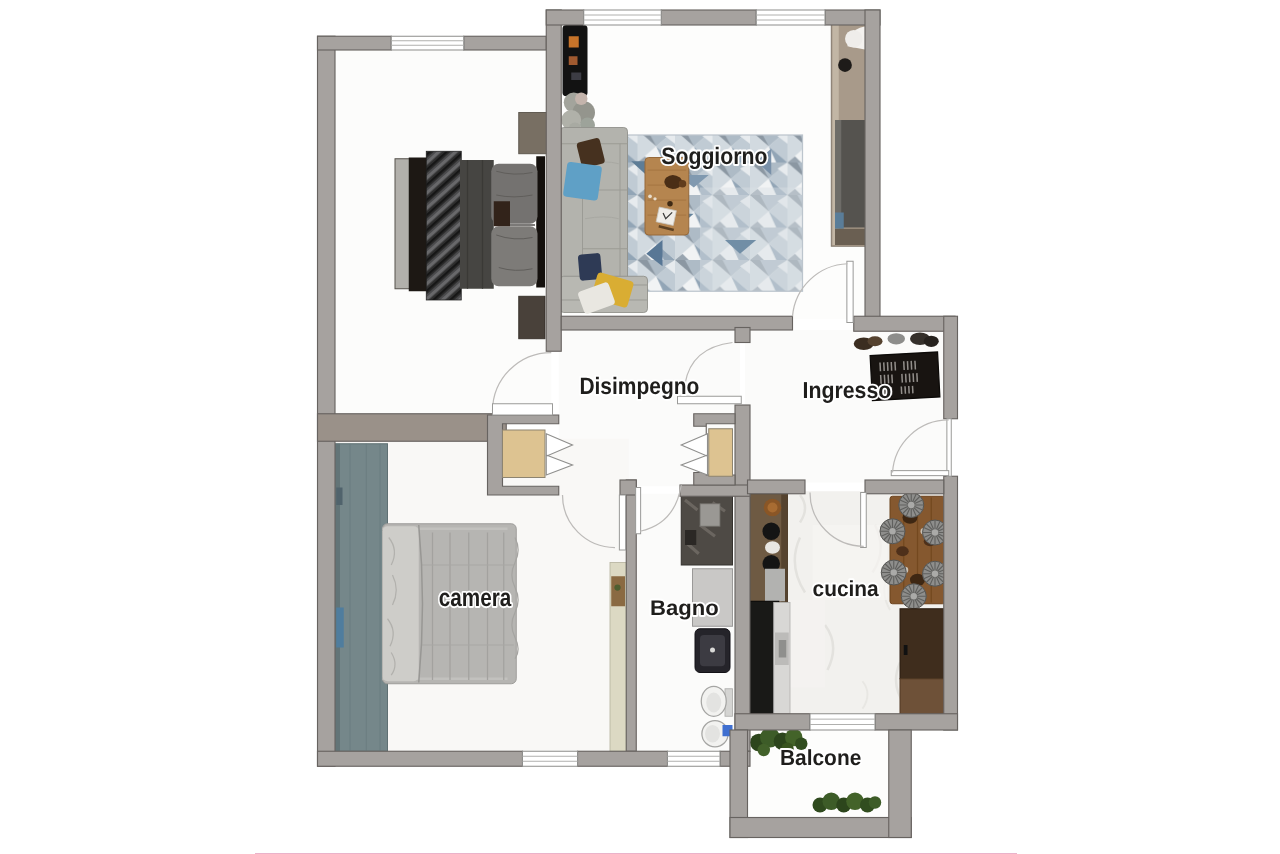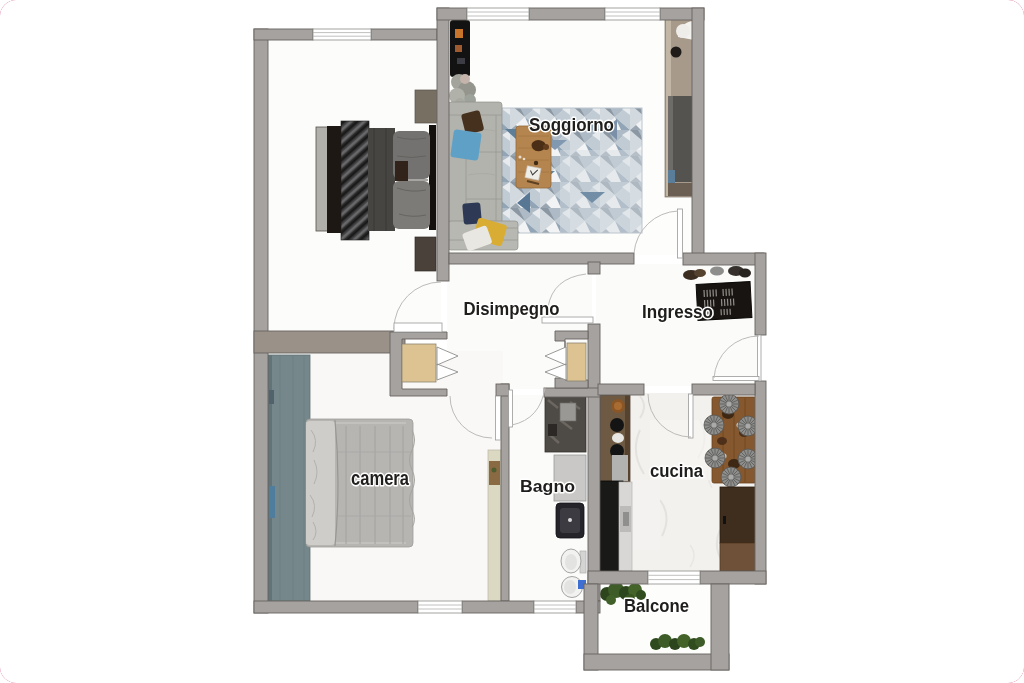--- a/index.html
+++ b/index.html
@@ -1,16 +1,16 @@
 <!DOCTYPE html>
 <html><head>
 <meta charset="utf-8">
 <style>
 html,body{margin:0;padding:0;background:#fff;}
-#plan{position:relative;width:1024px;height:683px;background:#be185d;overflow:hidden;border-radius:16px;}
+#plan{position:relative;width:1024px;height:683px;background:#be185d;overflow:hidden;}
 text{font-family:"Liberation Sans",sans-serif;}
 .lbl{font-weight:700;fill:#1f1e1c;}
 </style>
 </head>
 <body>
 <div id="plan">
 <svg width="1024" height="683" viewBox="0 0 1024 683">
 <defs>
 <pattern id="rugp" width="30" height="26" patternUnits="userSpaceOnUse">
 <rect width="30" height="26" fill="#e2e6e9"></rect>

